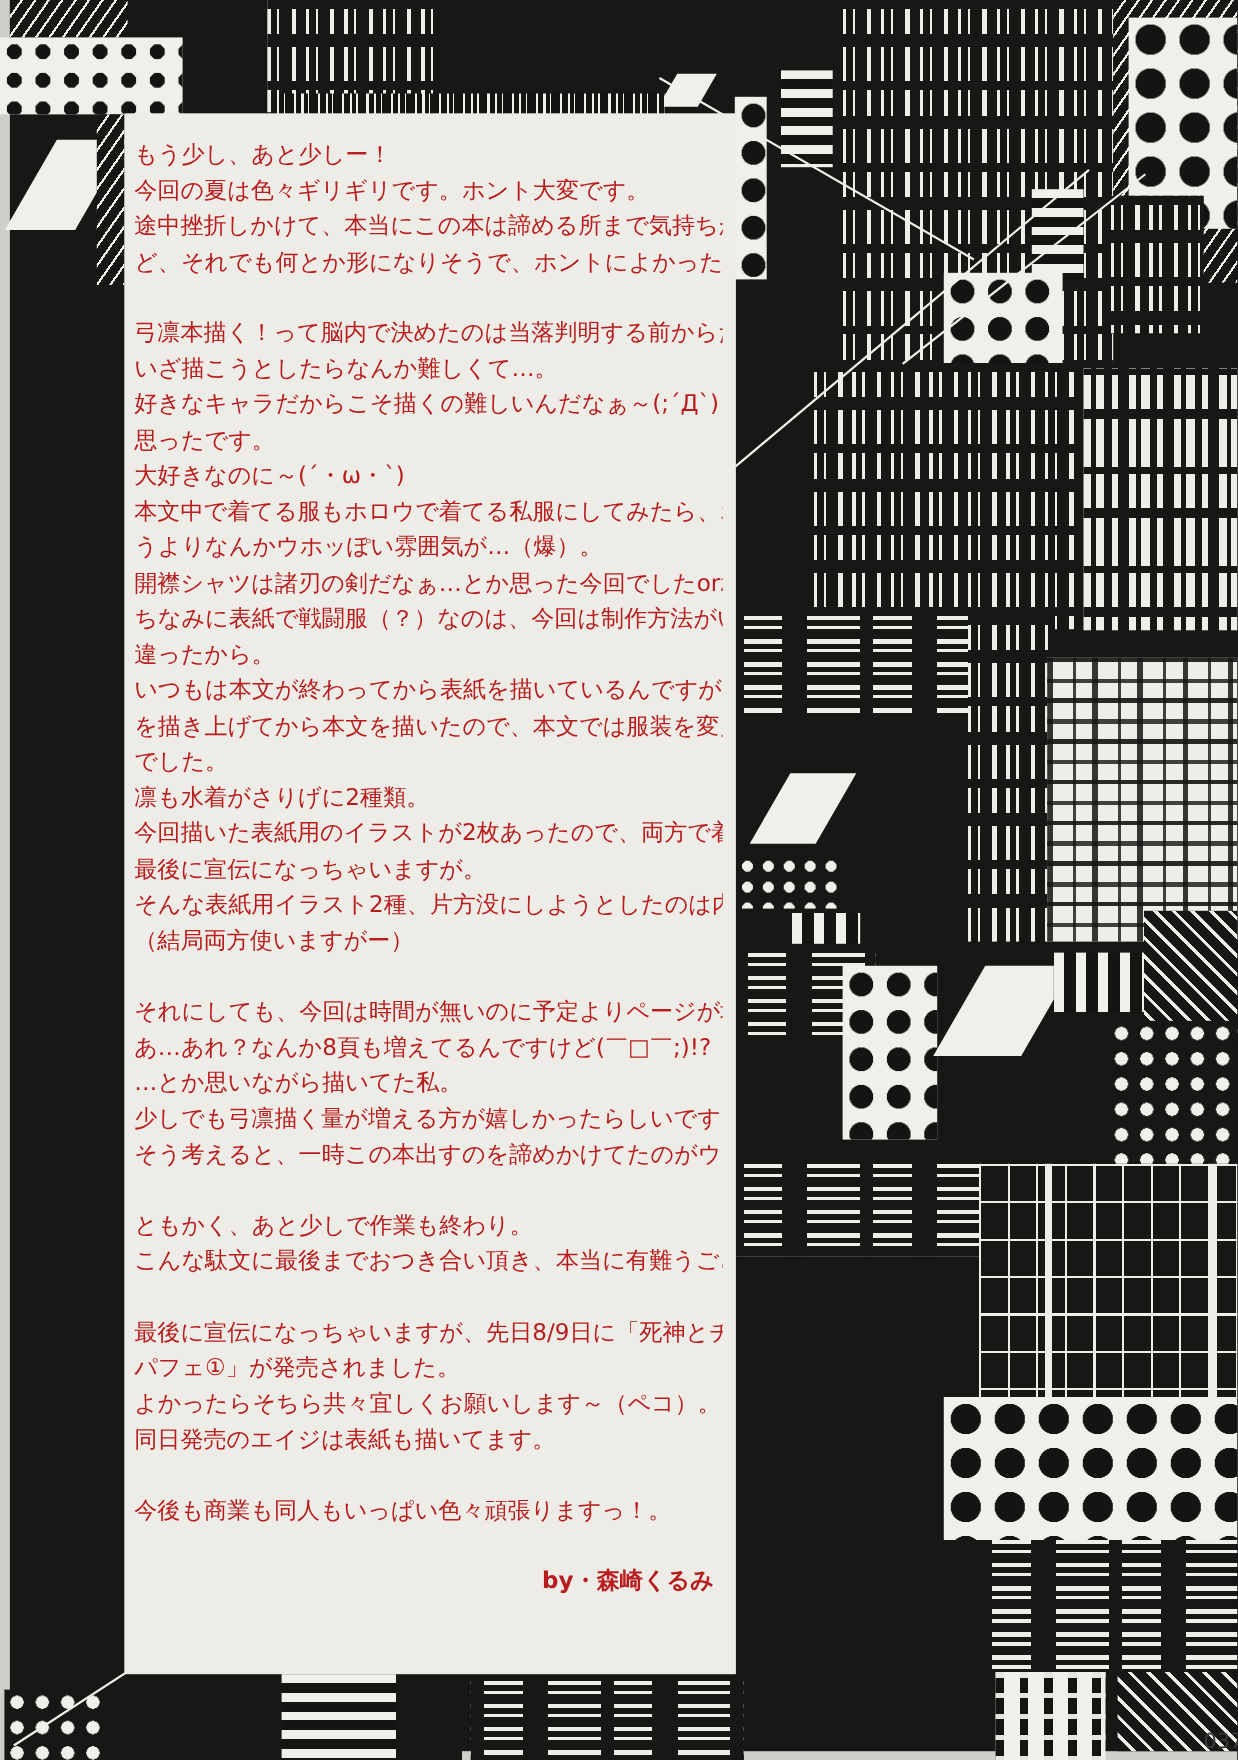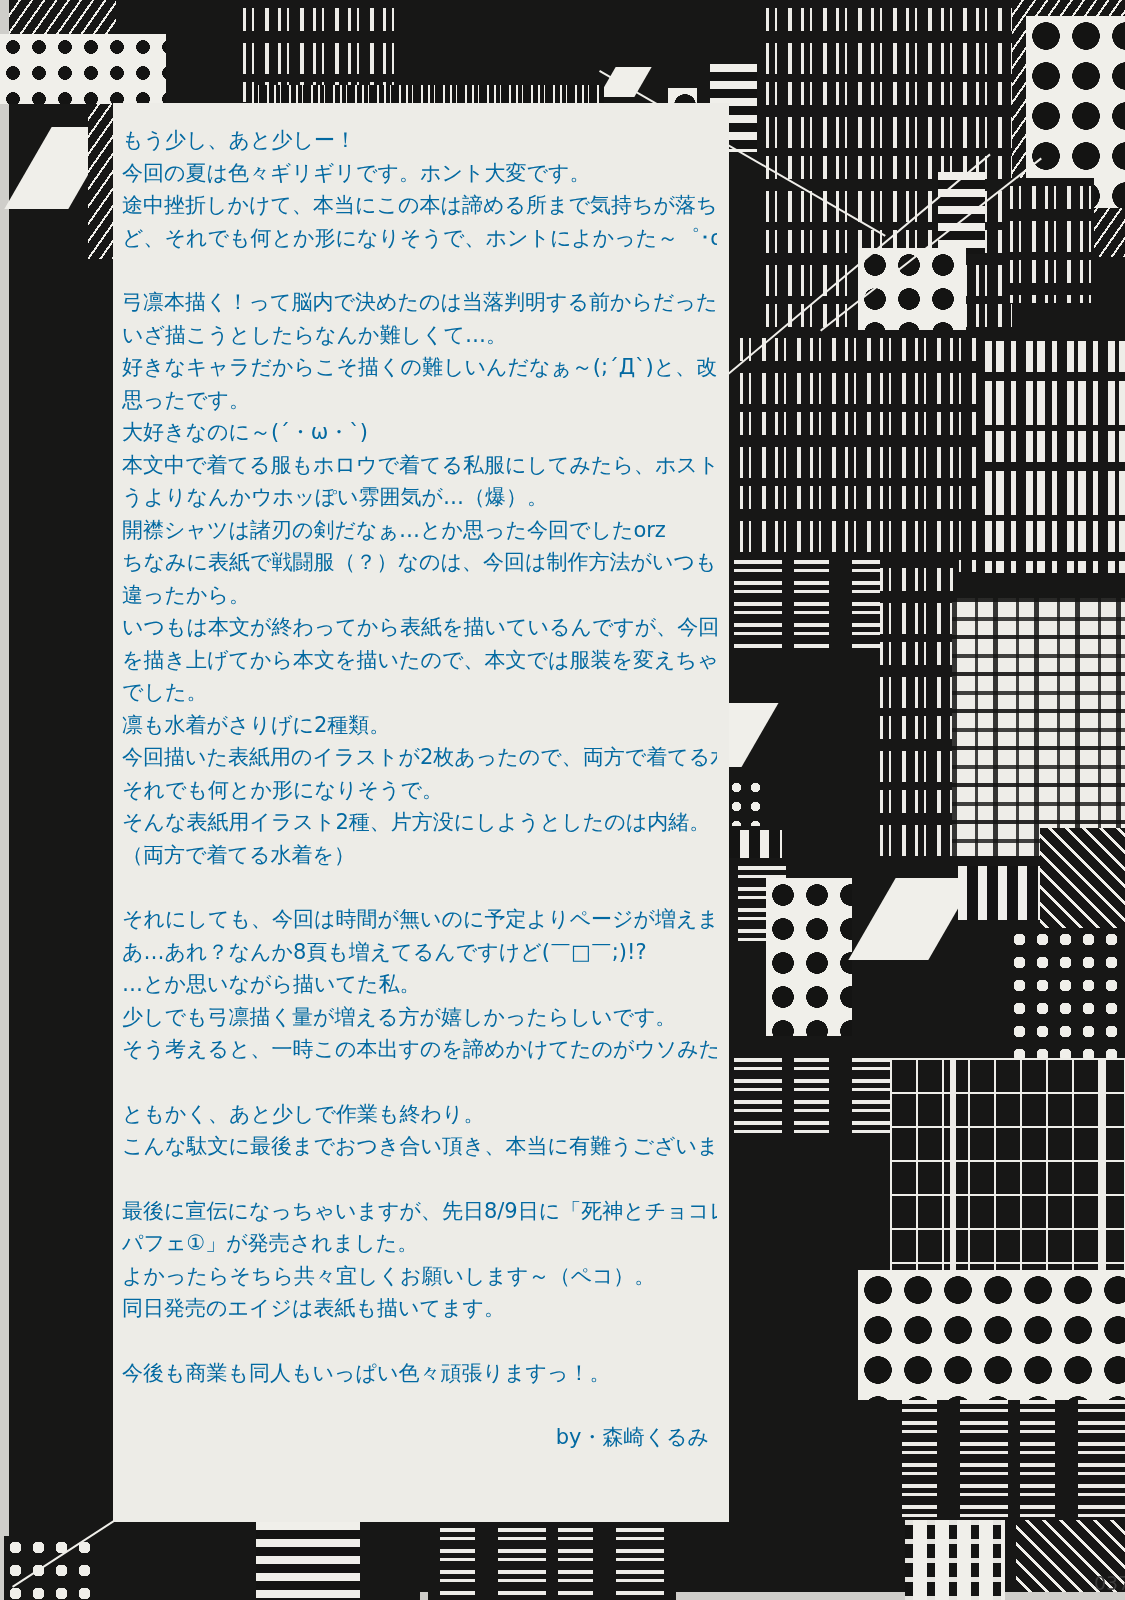--- a/index.html
+++ b/index.html
@@ -88,30 +88,30 @@
     background-color:#171716;
     background-image:
       repeating-linear-gradient(90deg,#eeede8 0 2px,transparent 2px 26px),
       repeating-linear-gradient(180deg,#eeede8 0 2px,transparent 2px 34px),
       repeating-linear-gradient(90deg,transparent 0 60px,#eeede8 60px 66px,transparent 66px 150px);
   }
   .para-shape{background:#f0efea;transform:skewX(-30deg);}
   .thinline{position:absolute;height:2px;background:#f0efea;transform-origin:0 0;}
   
   .panel{
-    position:absolute;left:113px;top:103px;width:616px;height:1419px;
+    position:absolute;left:113px;top:103px;width:556px;height:1419px;
     background:#edece7;z-index:5;box-sizing:border-box;
     padding:21px 12px 0 9px;
-    color:#0369a1;font-size:21px;line-height:32.5px;
+    color:#b91c1c;font-size:21px;line-height:32.5px;
     overflow:hidden;
   }
   .para{margin:0 0 32px 0;}
   .para:first-child{margin-top:0;}
   .line{white-space:nowrap;overflow:hidden;}
-  .signature{text-align:right;padding-right:8px;margin-top:2px;}
+  .signature{text-align:right;padding-right:8px;margin-top:2px;font-weight:bold;}
   .pagenum{
     position:absolute;left:1094px;top:1572px;width:40px;
     color:#3a3a3a;font-size:19px;z-index:10;white-space:nowrap;
   }
 </style>
 </head>
 <body>
 
 <div>
 
@@ -185,23 +185,23 @@
         <div class="line">本文中で着てる服もホロウで着てる私服にしてみたら、ホスト系ってい</div>
         <div class="line">うよりなんかウホッぽい雰囲気が…（爆）。</div>
         <div class="line">開襟シャツは諸刃の剣だなぁ…とか思った今回でしたorz</div>
         <div class="line">ちなみに表紙で戦闘服（？）なのは、今回は制作方法がいつもと少し</div>
         <div class="line">違ったから。</div>
         <div class="line">いつもは本文が終わってから表紙を描いているんですが、今回は表紙</div>
         <div class="line">を描き上げてから本文を描いたので、本文では服装を変えちゃったの</div>
         <div class="line">でした。</div>
         <div class="line">凛も水着がさりげに2種類。</div>
         <div class="line">今回描いた表紙用のイラストが2枚あったので、両方で着てる水着を</div>
-        <div class="line">それでも何とか形になりそうで。</div>
+        <div class="line">最後に宣伝になっちゃいますが。</div>
         <div class="line">そんな表紙用イラスト2種、片方没にしようとしたのは内緒。</div>
-        <div class="line">（両方で着てる水着を）</div>
+        <div class="line">（結局両方使いますがー）</div>
       </div>
       <div class="para">
         <div class="line">それにしても、今回は時間が無いのに予定よりページが増えました。</div>
         <div class="line">あ…あれ？なんか8頁も増えてるんですけど(￣□￣;)!?</div>
         <div class="line">…とか思いながら描いてた私。</div>
         <div class="line">少しでも弓凛描く量が増える方が嬉しかったらしいです。</div>
         <div class="line">そう考えると、一時この本出すのを諦めかけてたのがウソみたい…w</div>
       </div>
       <div class="para">
         <div class="line">ともかく、あと少しで作業も終わり。</div>

